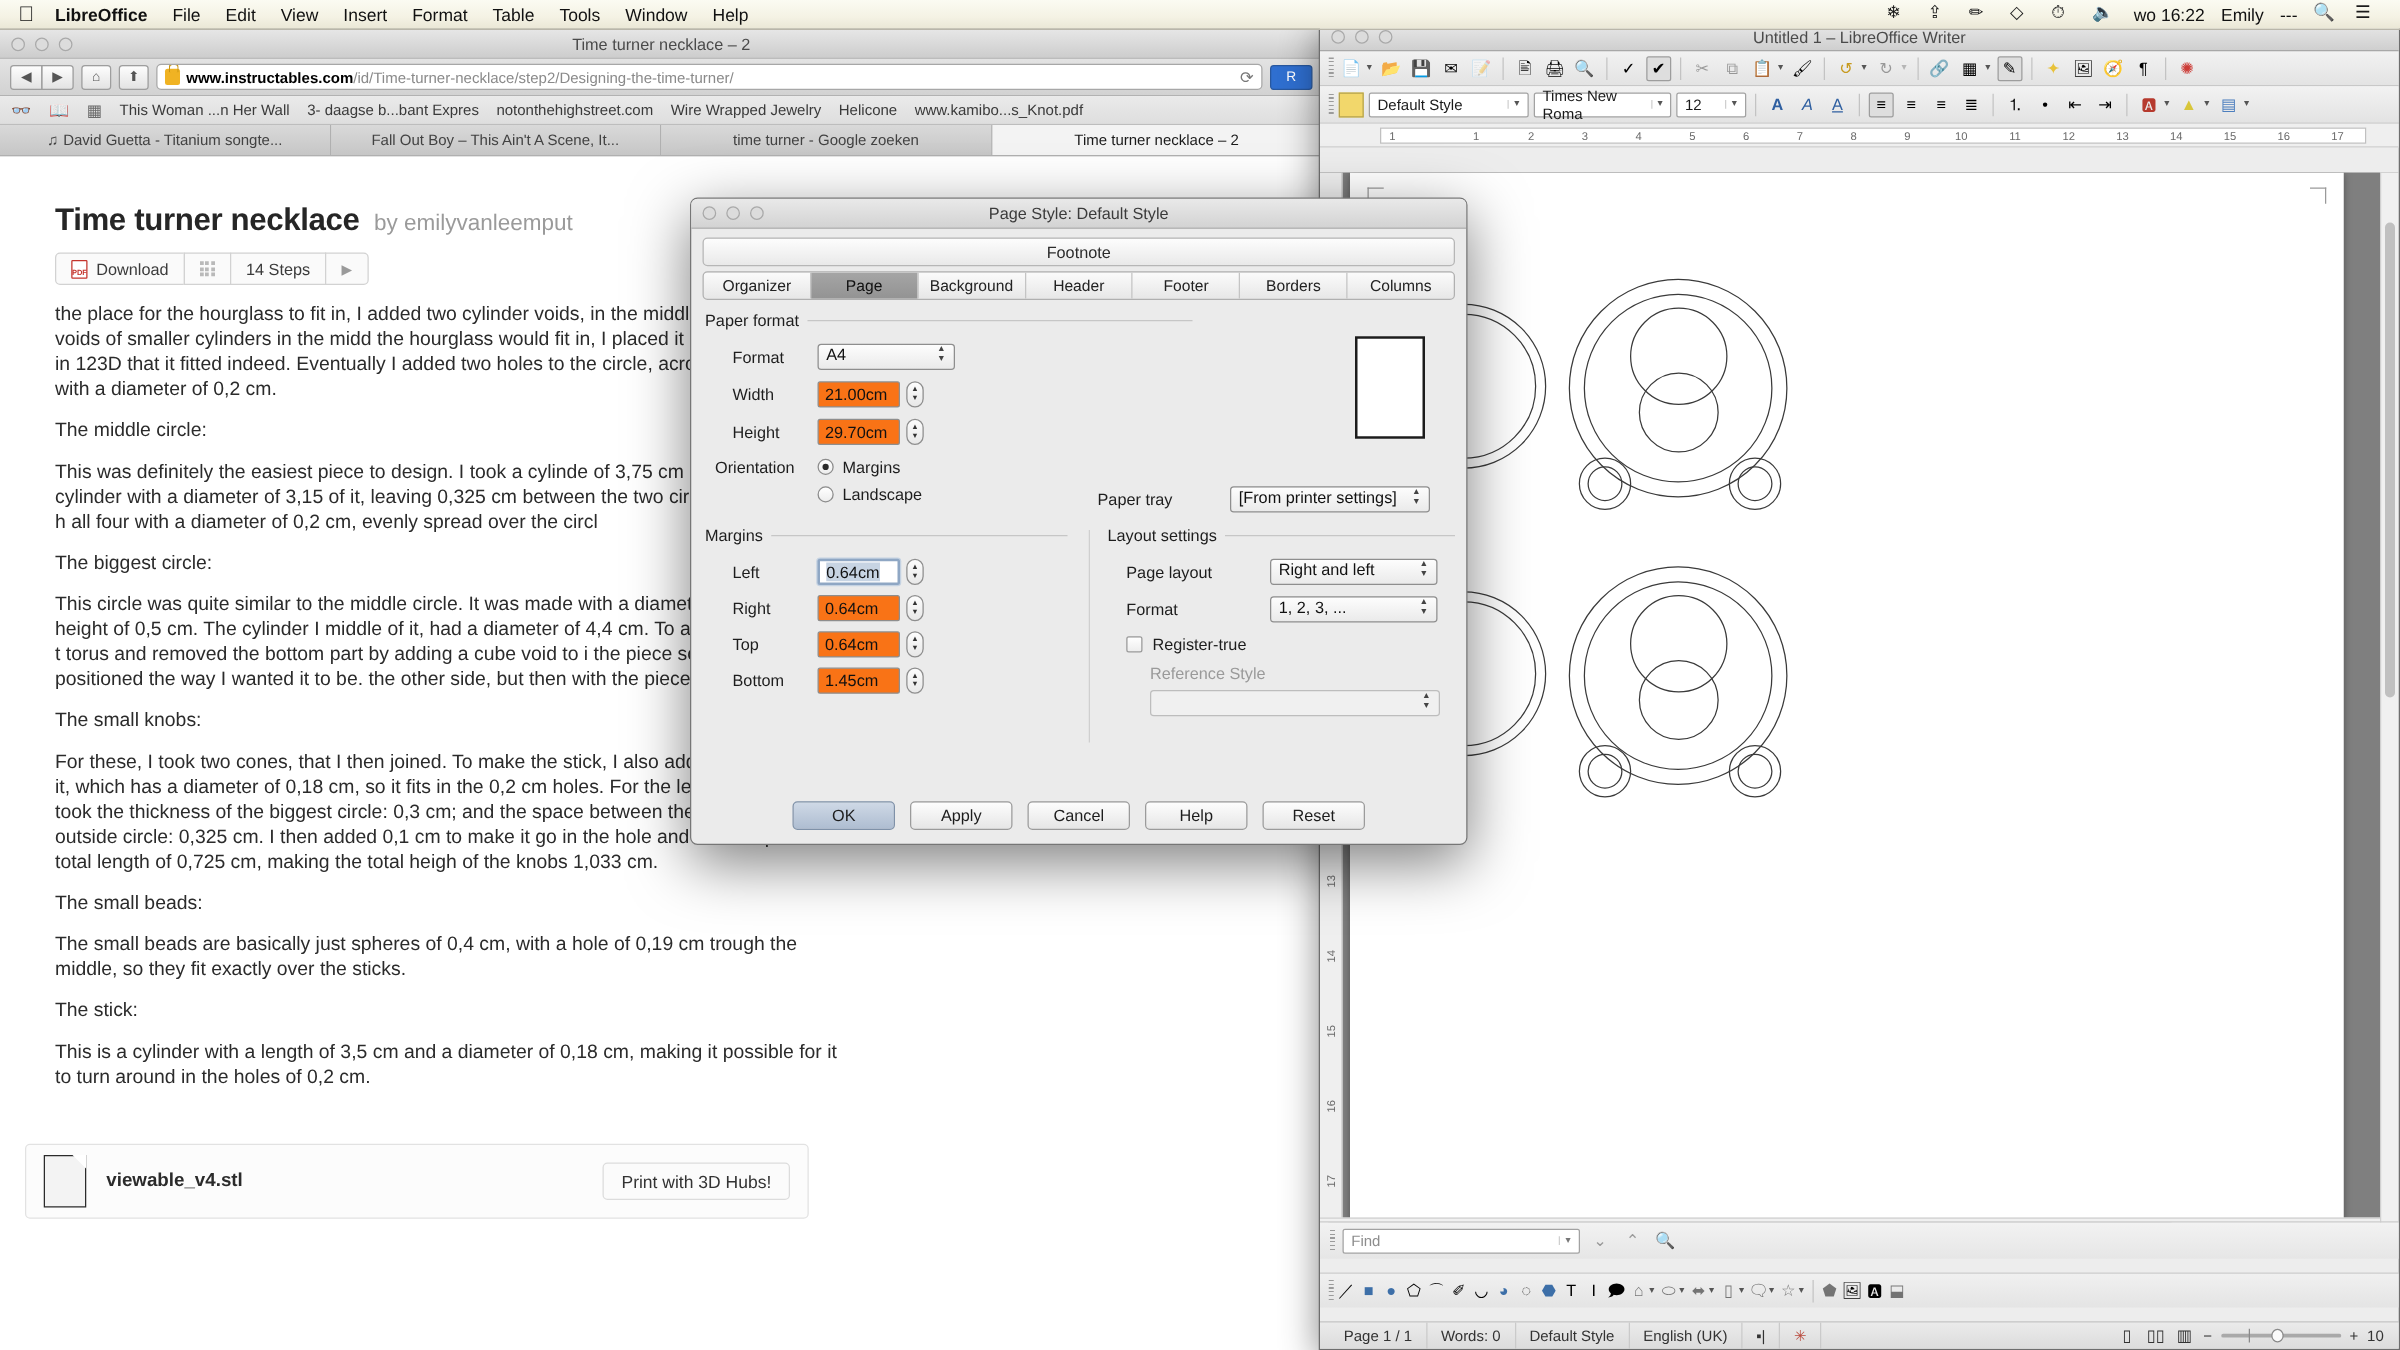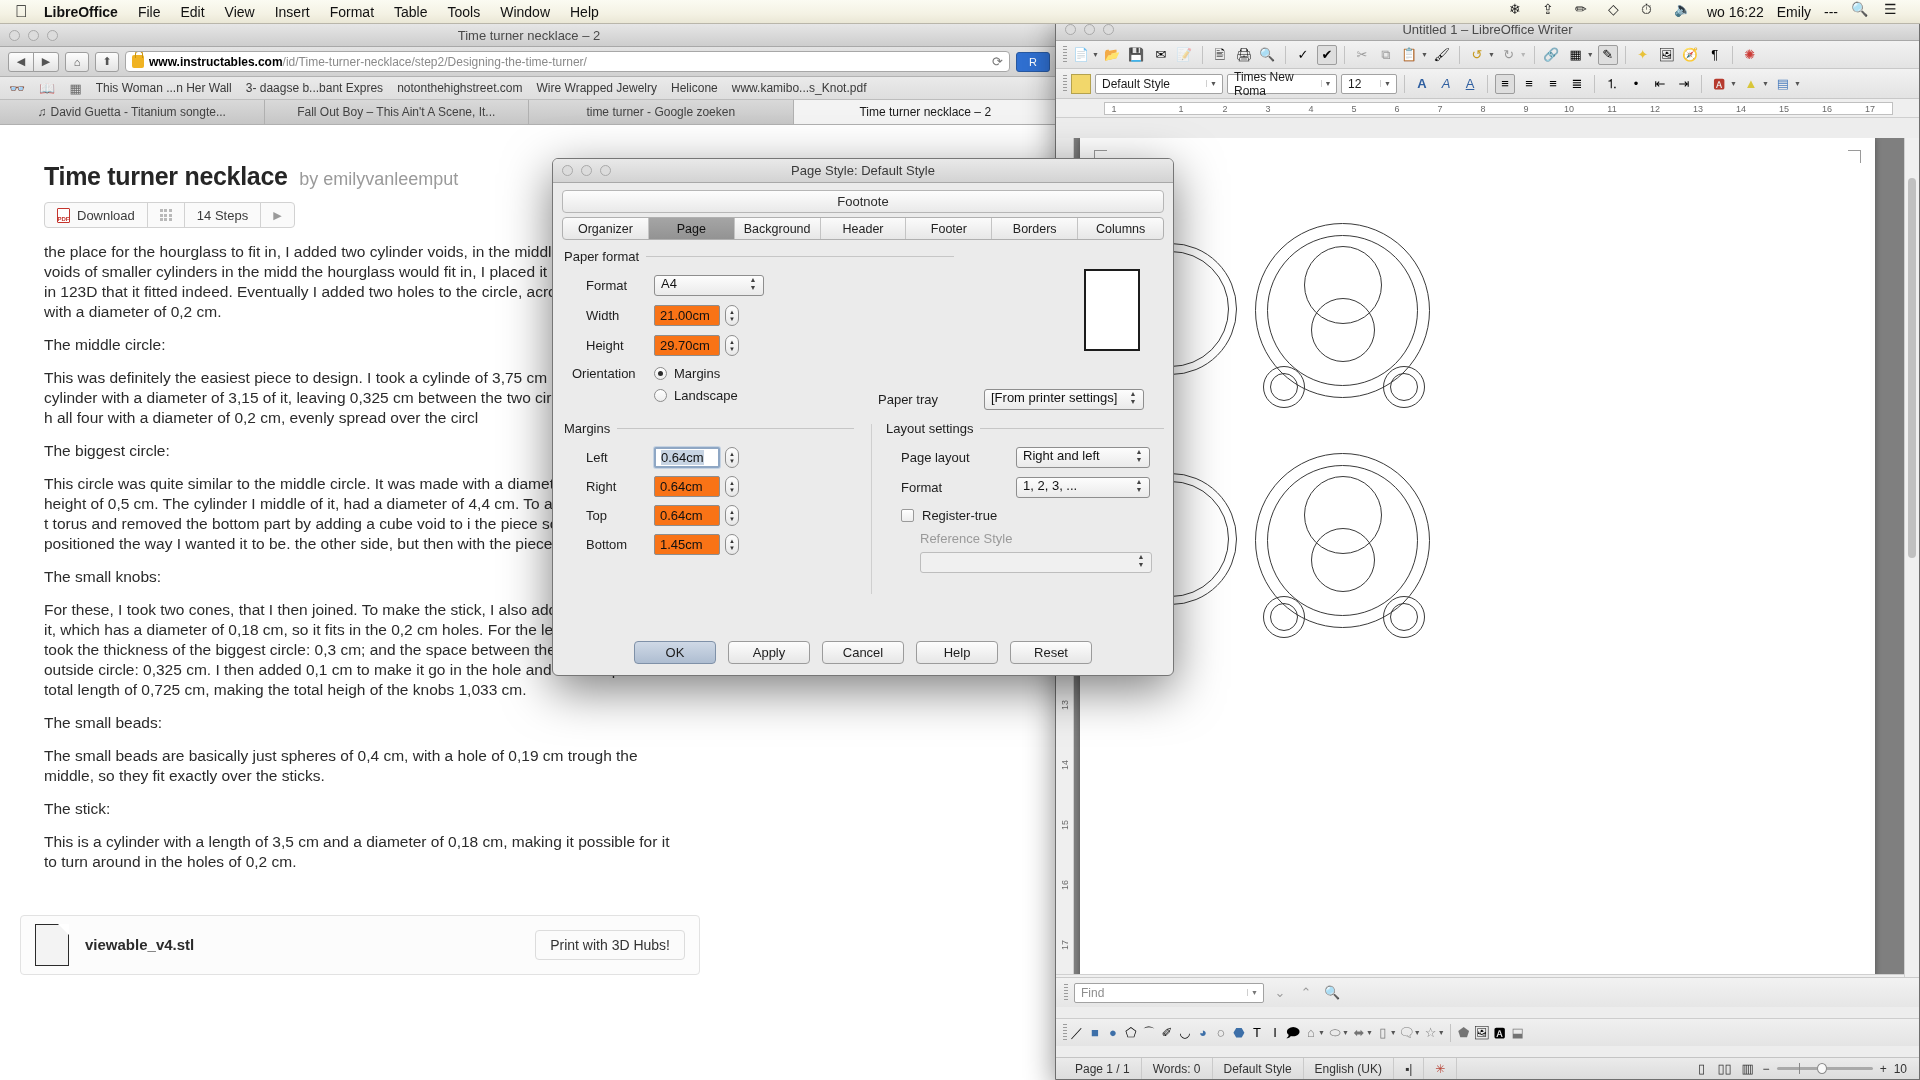--- a/index.html
+++ b/index.html
@@ -100,21 +100,21 @@
   .grid-ic { display:grid; grid-template-columns:repeat(3,3px);
     grid-template-rows:repeat(3,3px); gap:1.5px; }
   .grid-ic i { background:#b9b9b9; display:block; }
 
   .ins-body { display:flex; padding:14px 0 0 0; }
   .col-main { width:700px; padding:0 24px 0 44px; }
   .col-main p { font-size:15.5px; line-height:1.29; color:#2b2b2b;
     margin-bottom:13px; }
   .col-side { width:285px; }
 
-  .stl-bar { margin:30px 0 0 20px; width:680px; height:60px;
+  .stl-bar { margin:30px 0 0 20px; width:627px; height:60px;
     border:1px solid #e2e2e2; border-radius:4px; background:#fcfcfc;
     display:flex; align-items:center; padding:0 14px; }
   .stl-file { width:34px; height:42px; background:#f3f3f3;
     border:1px solid #2b2b2b; position:relative; flex:none; }
   .stl-file:after { content:""; position:absolute; right:-1px; top:-1px;
     border-width:0 11px 11px 0; border-style:solid;
     border-color:transparent #fff transparent transparent; }
   .stl-name { font-size:15px; font-weight:bold; color:#2b2b2b; margin-left:16px; }
   .stl-print { margin-left:auto; height:30px; border:1px solid #dcdcdc;
     border-radius:4px; background:#fbfbfb; display:flex; align-items:center;

